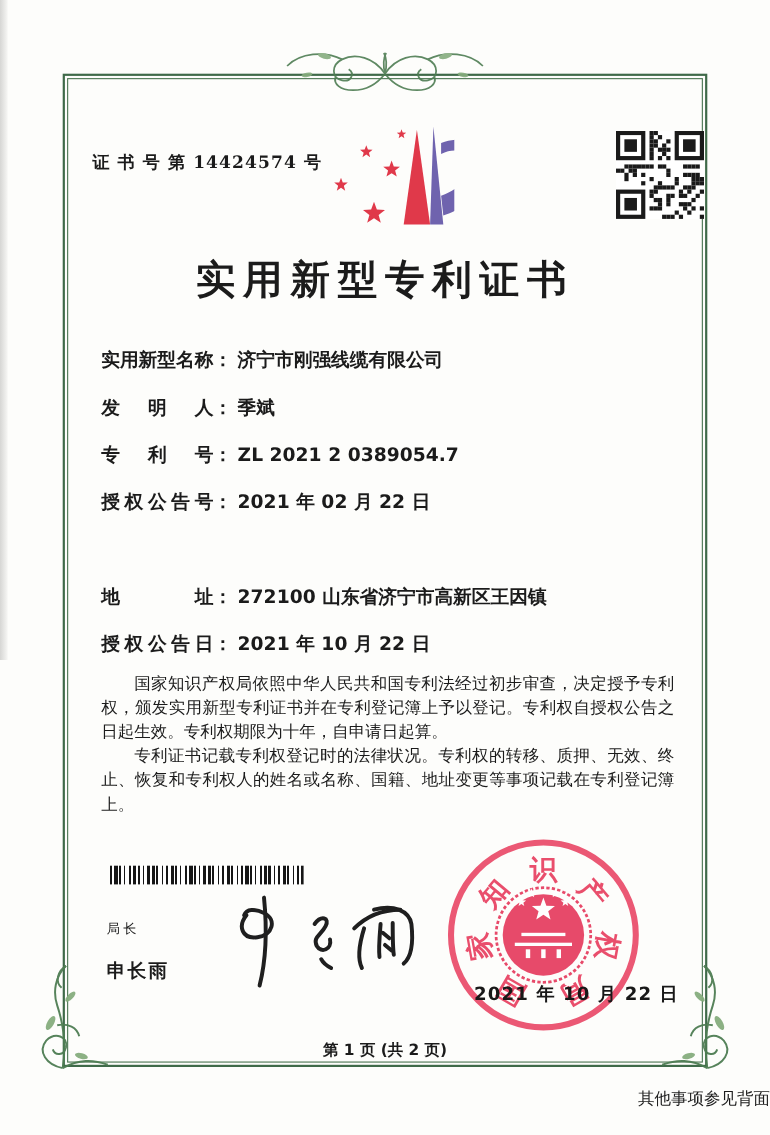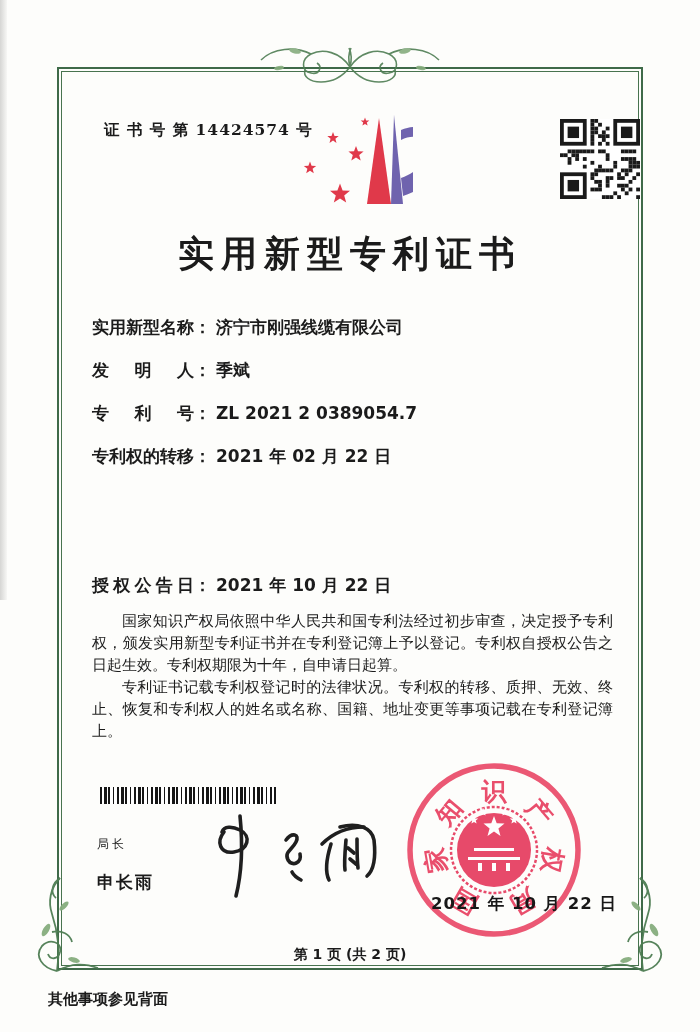--- a/index.html
+++ b/index.html
@@ -6,22 +6,22 @@
   #page{position:relative;width:700px;height:1032px;margin:0 auto;background:#fdfdfb;
         font-family:"DejaVu Sans","Liberation Sans",sans-serif;color:#1b1b1b;overflow:hidden;}
   .scan-edge{position:absolute;left:0;top:0;width:7px;height:600px;
         background:linear-gradient(to right,#b6b6b4,#f2f2f0);opacity:.55;}
   
   .frame-outer{position:absolute;left:57px;top:67px;width:586px;height:903px;
         border:2px solid #3f6a49;box-sizing:border-box;}
   .frame-inner{position:absolute;left:2px;top:2px;right:2px;bottom:2px;border:1px solid #48734f;}
   svg.orn{position:absolute;pointer-events:none;}
   
-  .certno{position:absolute;left:84px;top:120px;font-size:15.5px;font-weight:600;
-        font-family:"DejaVu Serif","Liberation Serif",serif;letter-spacing:1px;margin-left:20px;}
+  .certno{position:absolute;left:84px;top:138px;font-size:15.5px;font-weight:600;
+        font-family:"DejaVu Serif","Liberation Serif",serif;letter-spacing:1px;}
   #logo{position:absolute;left:293px;top:110px;}
   #qr{position:absolute;left:560px;top:119px;background:#fff;}
   .title{position:absolute;left:0;right:0;top:230px;margin:0;text-align:center;
         font-family:"DejaVu Serif","Liberation Serif",serif;font-size:36px;font-weight:700;
         letter-spacing:7px;}
   
   .row{position:absolute;left:92px;font-size:17px;font-weight:700;white-space:nowrap;}
   .flabel{display:inline-block;width:102px;text-align:justify;text-align-last:justify;vertical-align:bottom;}
   .fvalue{margin-left:5px;}
   .pair2{position:absolute;left:276px;top:0;}
@@ -37,21 +37,21 @@
   
   .sig-title{position:absolute;left:97px;top:836px;font-size:12px;font-weight:400;letter-spacing:3px;}
   .sig-name{position:absolute;left:97px;top:871px;font-size:17px;font-weight:700;letter-spacing:2px;}
   #signature{position:absolute;left:188px;top:806px;}
   
   #seal{position:absolute;left:402px;top:758px;opacity:.92;}
   .seal-date{position:absolute;left:431px;top:893px;font-size:16.5px;font-weight:700;color:#181818;
         letter-spacing:1px;z-index:5;}
   
   .page-num{position:absolute;left:0;right:0;top:946px;text-align:center;font-size:14px;font-weight:700;}
-  .back-note{position:absolute;left:0;right:0;top:990px;text-align:left;font-size:15px;font-weight:700;margin-left:48px;}
+  .back-note{position:absolute;left:0;right:0;top:990px;text-align:right;font-size:15px;font-weight:400;margin-left:48px;}
 </style>
 </head>
 <body>
 
 <div id="page">
   <div class="scan-edge"></div>
 
   <div class="frame-outer">
     <div class="frame-inner"></div>
   </div>
@@ -227,21 +227,24 @@
   <div class="row r0">
     <span class="flabel">实用新型名称</span><span>：</span><span class="fvalue">济宁市刚强线缆有限公司</span>
   </div>
   <div class="row r1">
     <span class="flabel">发明人</span><span>：</span><span class="fvalue">季斌</span>
   </div>
   <div class="row r2">
     <span class="flabel">专利号</span><span>：</span><span class="fvalue">ZL 2021 2 0389054.7</span>
   </div>
   <div class="row r3">
-    <span class="flabel">专利权的转移</span><span>：</span><span class="fvalue">2021 年 02 月 22 日</span>
+    <span class="flabel">授权公告号</span><span>：</span><span class="fvalue">2021 年 02 月 22 日</span>
+  </div>
+  <div class="row r5">
+    <span class="flabel">地址</span><span>：</span><span class="fvalue">272100 山东省济宁市高新区王因镇</span>
   </div>
   <div class="row r6">
     <span class="flabel">授权公告日</span><span>：</span><span class="fvalue">2021 年 10 月 22 日</span>
   </div>
 
   <div class="paras">
     <p>国家知识产权局依照中华人民共和国专利法经过初步审查，决定授予专利权，颁发实用新型专利证书并在专利登记簿上予以登记。专利权自授权公告之日起生效。专利权期限为十年，自申请日起算。</p>
     <p>专利证书记载专利权登记时的法律状况。专利权的转移、质押、无效、终止、恢复和专利权人的姓名或名称、国籍、地址变更等事项记载在专利登记簿上。</p>
   </div>
 

